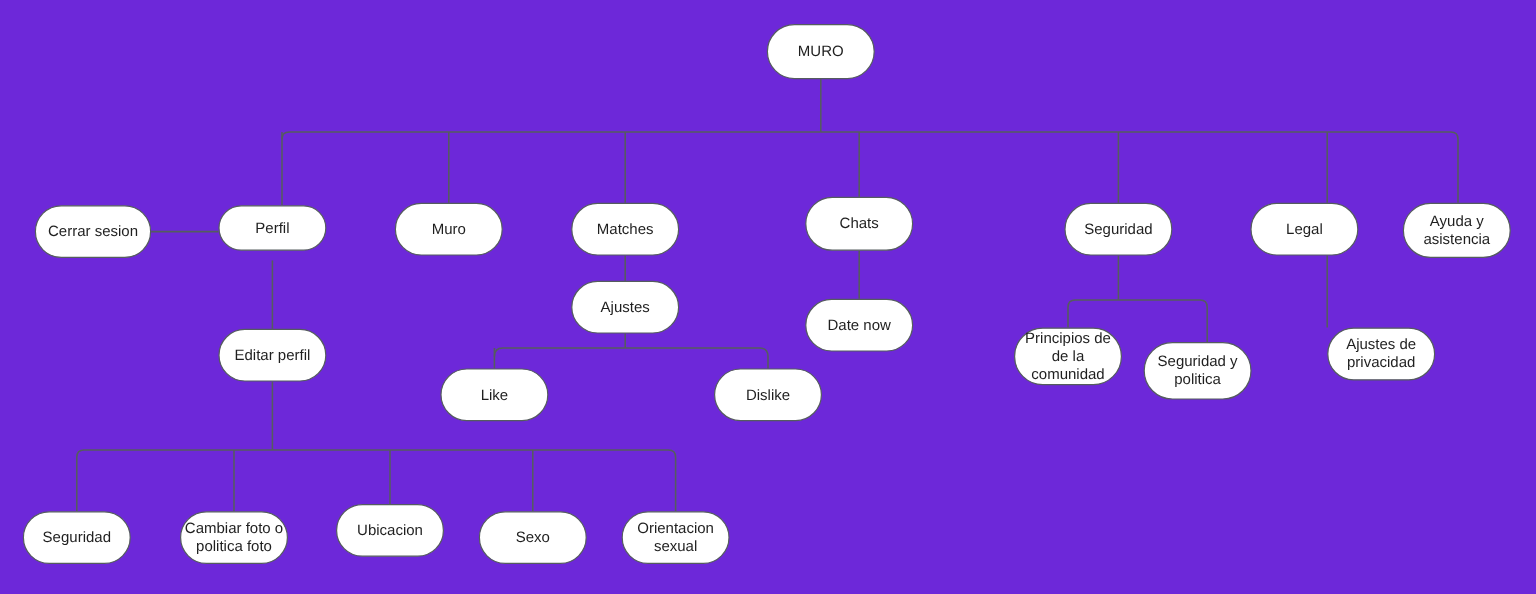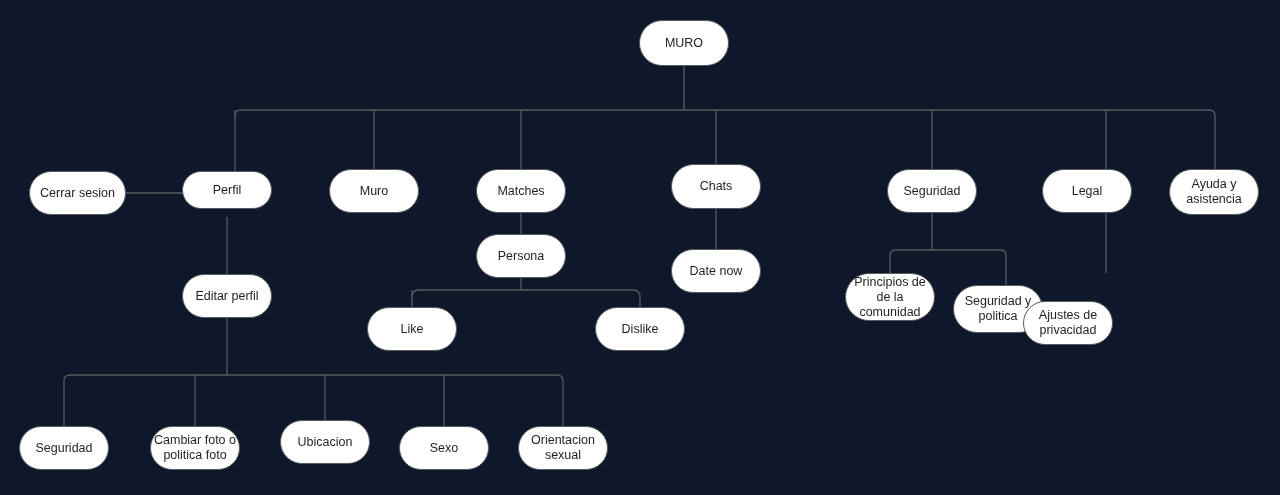--- a/index.html
+++ b/index.html
@@ -7,21 +7,21 @@
     padding: 0;
     background: #ffffff;
   }
   body {
     font-family: "Liberation Sans", sans-serif;
   }
   #diagram-canvas {
     position: relative;
     width: 1280px;
     height: 495px;
-    background: #0f172a;
+    background: #6d28d9;
     overflow: hidden;
   }
   #edge-layer {
     position: absolute;
     left: 0;
     top: 0;
     width: 1280px;
     height: 495px;
     pointer-events: none;
   }
@@ -124,21 +124,21 @@
   <div class="node" style="left:1042px;top:169px;width:90px;height:44px;">
     <span class="label">Legal</span>
   </div>
 
   <div class="node" style="left:1169px;top:169px;width:90px;height:46px;">
     <span class="label">Ayuda y
 asistencia</span>
   </div>
 
   <div class="node" style="left:476px;top:234px;width:90px;height:44px;">
-    <span class="label">Persona</span>
+    <span class="label">Ajustes</span>
   </div>
 
   <div class="node" style="left:671px;top:249px;width:90px;height:44px;">
     <span class="label">Date now</span>
   </div>
 
   <div class="node" style="left:182px;top:274px;width:90px;height:44px;">
     <span class="label">Editar perfil</span>
   </div>
 
@@ -146,21 +146,21 @@
     <span class="label">Seguridad y
 politica</span>
   </div>
 
   <div class="node" style="left:845px;top:273px;width:90px;height:48px;">
     <span class="label">Principios de
 de la
 comunidad</span>
   </div>
 
-  <div class="node" style="left:1023px;top:273px;width:90px;height:44px;margin-top:28px;">
+  <div class="node" style="left:1106px;top:273px;width:90px;height:44px;">
     <span class="label">Ajustes de
 privacidad</span>
   </div>
 
   <div class="node" style="left:367px;top:307px;width:90px;height:44px;">
     <span class="label">Like</span>
   </div>
 
   <div class="node" style="left:595px;top:307px;width:90px;height:44px;">
     <span class="label">Dislike</span>

